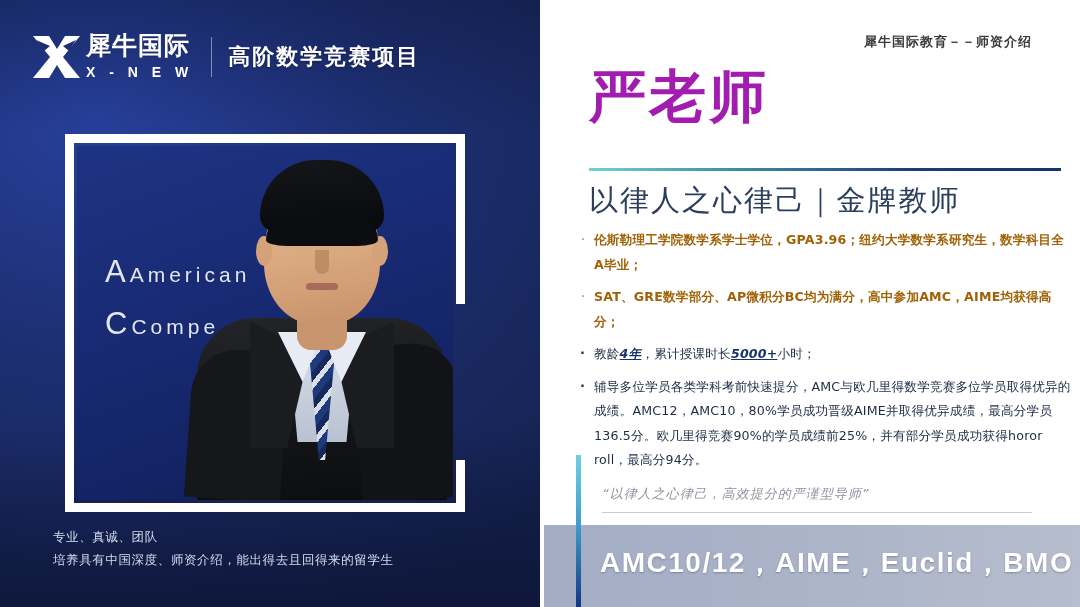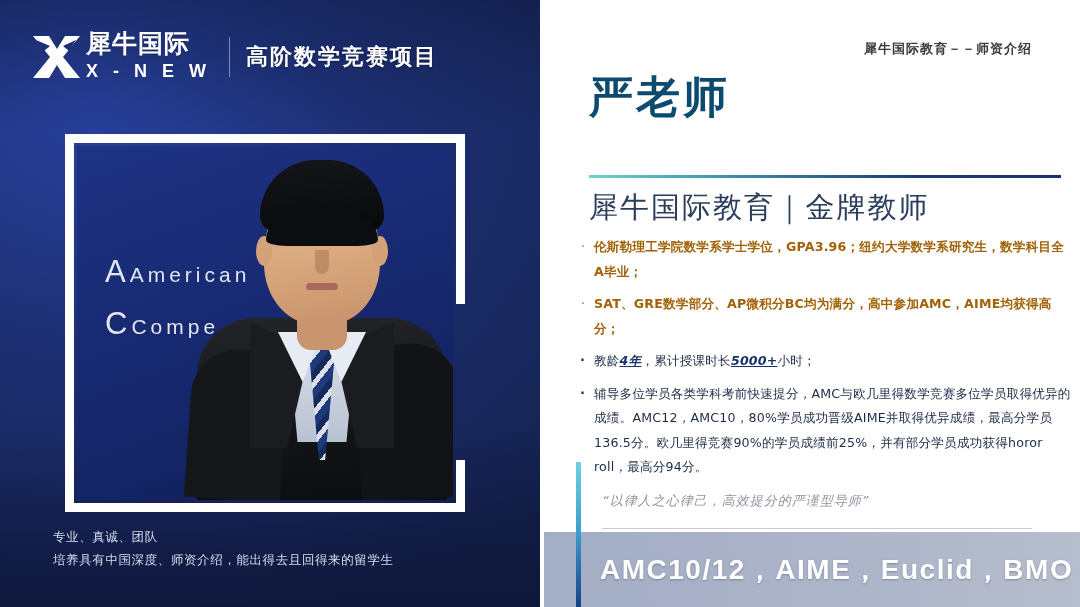--- a/index.html
+++ b/index.html
@@ -26,21 +26,21 @@
   
   .logo-row{position:absolute;left:30px;top:27px;display:flex;align-items:center;height:60px;z-index:6;}
   .logo-mark{width:52px;height:50px;flex:0 0 auto;}
   .logo-words{display:flex;flex-direction:column;justify-content:center;margin-left:4px;}
   .logo-cn{
     color:#fff;font-size:25px;font-weight:bold;letter-spacing:1px;line-height:1.05;
     font-family:"DejaVu Sans",sans-serif;
     text-shadow:0 1px 0 rgba(0,0,0,.25);
   }
   .logo-en{
-    color:#fff;font-size:18px;font-weight:bold;letter-spacing:5px;line-height:1.2;margin-top:4px;
+    color:#fff;font-size:14px;font-weight:bold;letter-spacing:5px;line-height:1.2;margin-top:4px;
   }
   .logo-sep{width:1px;height:40px;background:rgba(255,255,255,.45);margin:0 16px 0 18px;}
   .logo-tag{
     color:#fff;font-size:22px;font-weight:bold;letter-spacing:2px;
     font-family:"DejaVu Sans",sans-serif;
     text-shadow:0 1px 2px rgba(0,0,0,.35);
   }
 
   
   .photo-wrap{position:absolute;left:65px;top:134px;width:400px;height:378px;z-index:3;}
@@ -108,29 +108,29 @@
   .p-nose{position:absolute;left:50%;bottom:226px;margin-left:-7px;width:14px;height:24px;background:rgba(160,108,72,.45);border-radius:0 0 8px 8px;}
   .p-mouth{position:absolute;left:50%;bottom:210px;margin-left:-16px;width:32px;height:7px;background:#a86a5a;border-radius:5px;}
 
   .left-caption{position:absolute;left:53px;bottom:36px;z-index:6;}
   .left-caption div{
     color:#d6dcef;font-size:12.5px;line-height:1.85;letter-spacing:.6px;
     font-family:"DejaVu Sans",sans-serif;
   }
 
   
-  .right-panel{position:absolute;left:544px;top:7px;width:536px;height:601px;background:#fff;}
+  .right-panel{position:absolute;left:544px;top:0;width:536px;height:601px;background:#fff;}
   .corner-kicker{
     position:absolute;right:48px;top:33px;
     color:#3b3b3b;font-size:13px;letter-spacing:1px;font-weight:bold;
     font-family:"DejaVu Sans",sans-serif;
   }
   .name{
     position:absolute;left:45px;top:68px;
-    color:#0c4a6e;font-size:44px;font-weight:bold;letter-spacing:3px;line-height:1;
+    color:#a21caf;font-size:57px;font-weight:bold;letter-spacing:3px;line-height:1;
     font-family:"DejaVu Sans",sans-serif;
   }
   .rule{
     position:absolute;left:45px;top:168px;width:472px;height:3px;
     background:linear-gradient(90deg,#6fd3cf 0%,#3e8ea8 30%,#1d3a72 70%,#16336b 100%);
   }
   .subtitle{
     position:absolute;left:45px;top:182px;
     color:#2b3e5c;font-size:29px;letter-spacing:2px;line-height:1.25;
     font-family:"DejaVu Sans",sans-serif;
@@ -147,21 +147,21 @@
   }
   .b-orange .btext{color:#a16207;font-weight:bold;}
   .b-orange .dot{color:#c7836a;}
   .b-navy .btext{color:#1d2b45;}
   .b-navy .dot{color:#1d2b45;font-weight:bold;}
   .hl{font-weight:bold;font-style:italic;text-decoration:underline;color:#16336b;}
 
   .quote{
     position:absolute;left:58px;top:485px;width:430px;
     color:#8d939d;font-size:13px;font-style:italic;letter-spacing:1px;
-    border-bottom:1px solid #c9ccd3;padding-bottom:18px;
+    border-bottom:1px solid #c9ccd3;padding-bottom:9px;
     font-family:"DejaVu Sans",sans-serif;
   }
 
   .accent-line{
     position:absolute;left:32px;top:455px;width:5px;height:152px;
     background:linear-gradient(180deg,#6fcfe0 0%,#3f9fcf 45%,#14357f 100%);
     z-index:9;
   }
 
   .banner{
@@ -241,21 +241,21 @@
   </div>
 
   <div class="right-panel">
 
     <div class="corner-kicker">犀牛国际教育－－师资介绍</div>
 
     <div class="name">严老师</div>
 
     <div class="rule"></div>
 
-    <div class="subtitle">犀牛国际教育｜金牌教师</div>
+    <div class="subtitle">以律人之心律己｜金牌教师</div>
 
     <div class="bullets">
 
       <div class="bullet b-orange">
         <div class="dot">·</div>
         <div class="btext">伦斯勒理工学院数学系学士学位，GPA3.96；纽约大学数学系研究生，数学科目全A毕业；</div>
       </div>
 
       <div class="bullet b-orange">
         <div class="dot">·</div>

